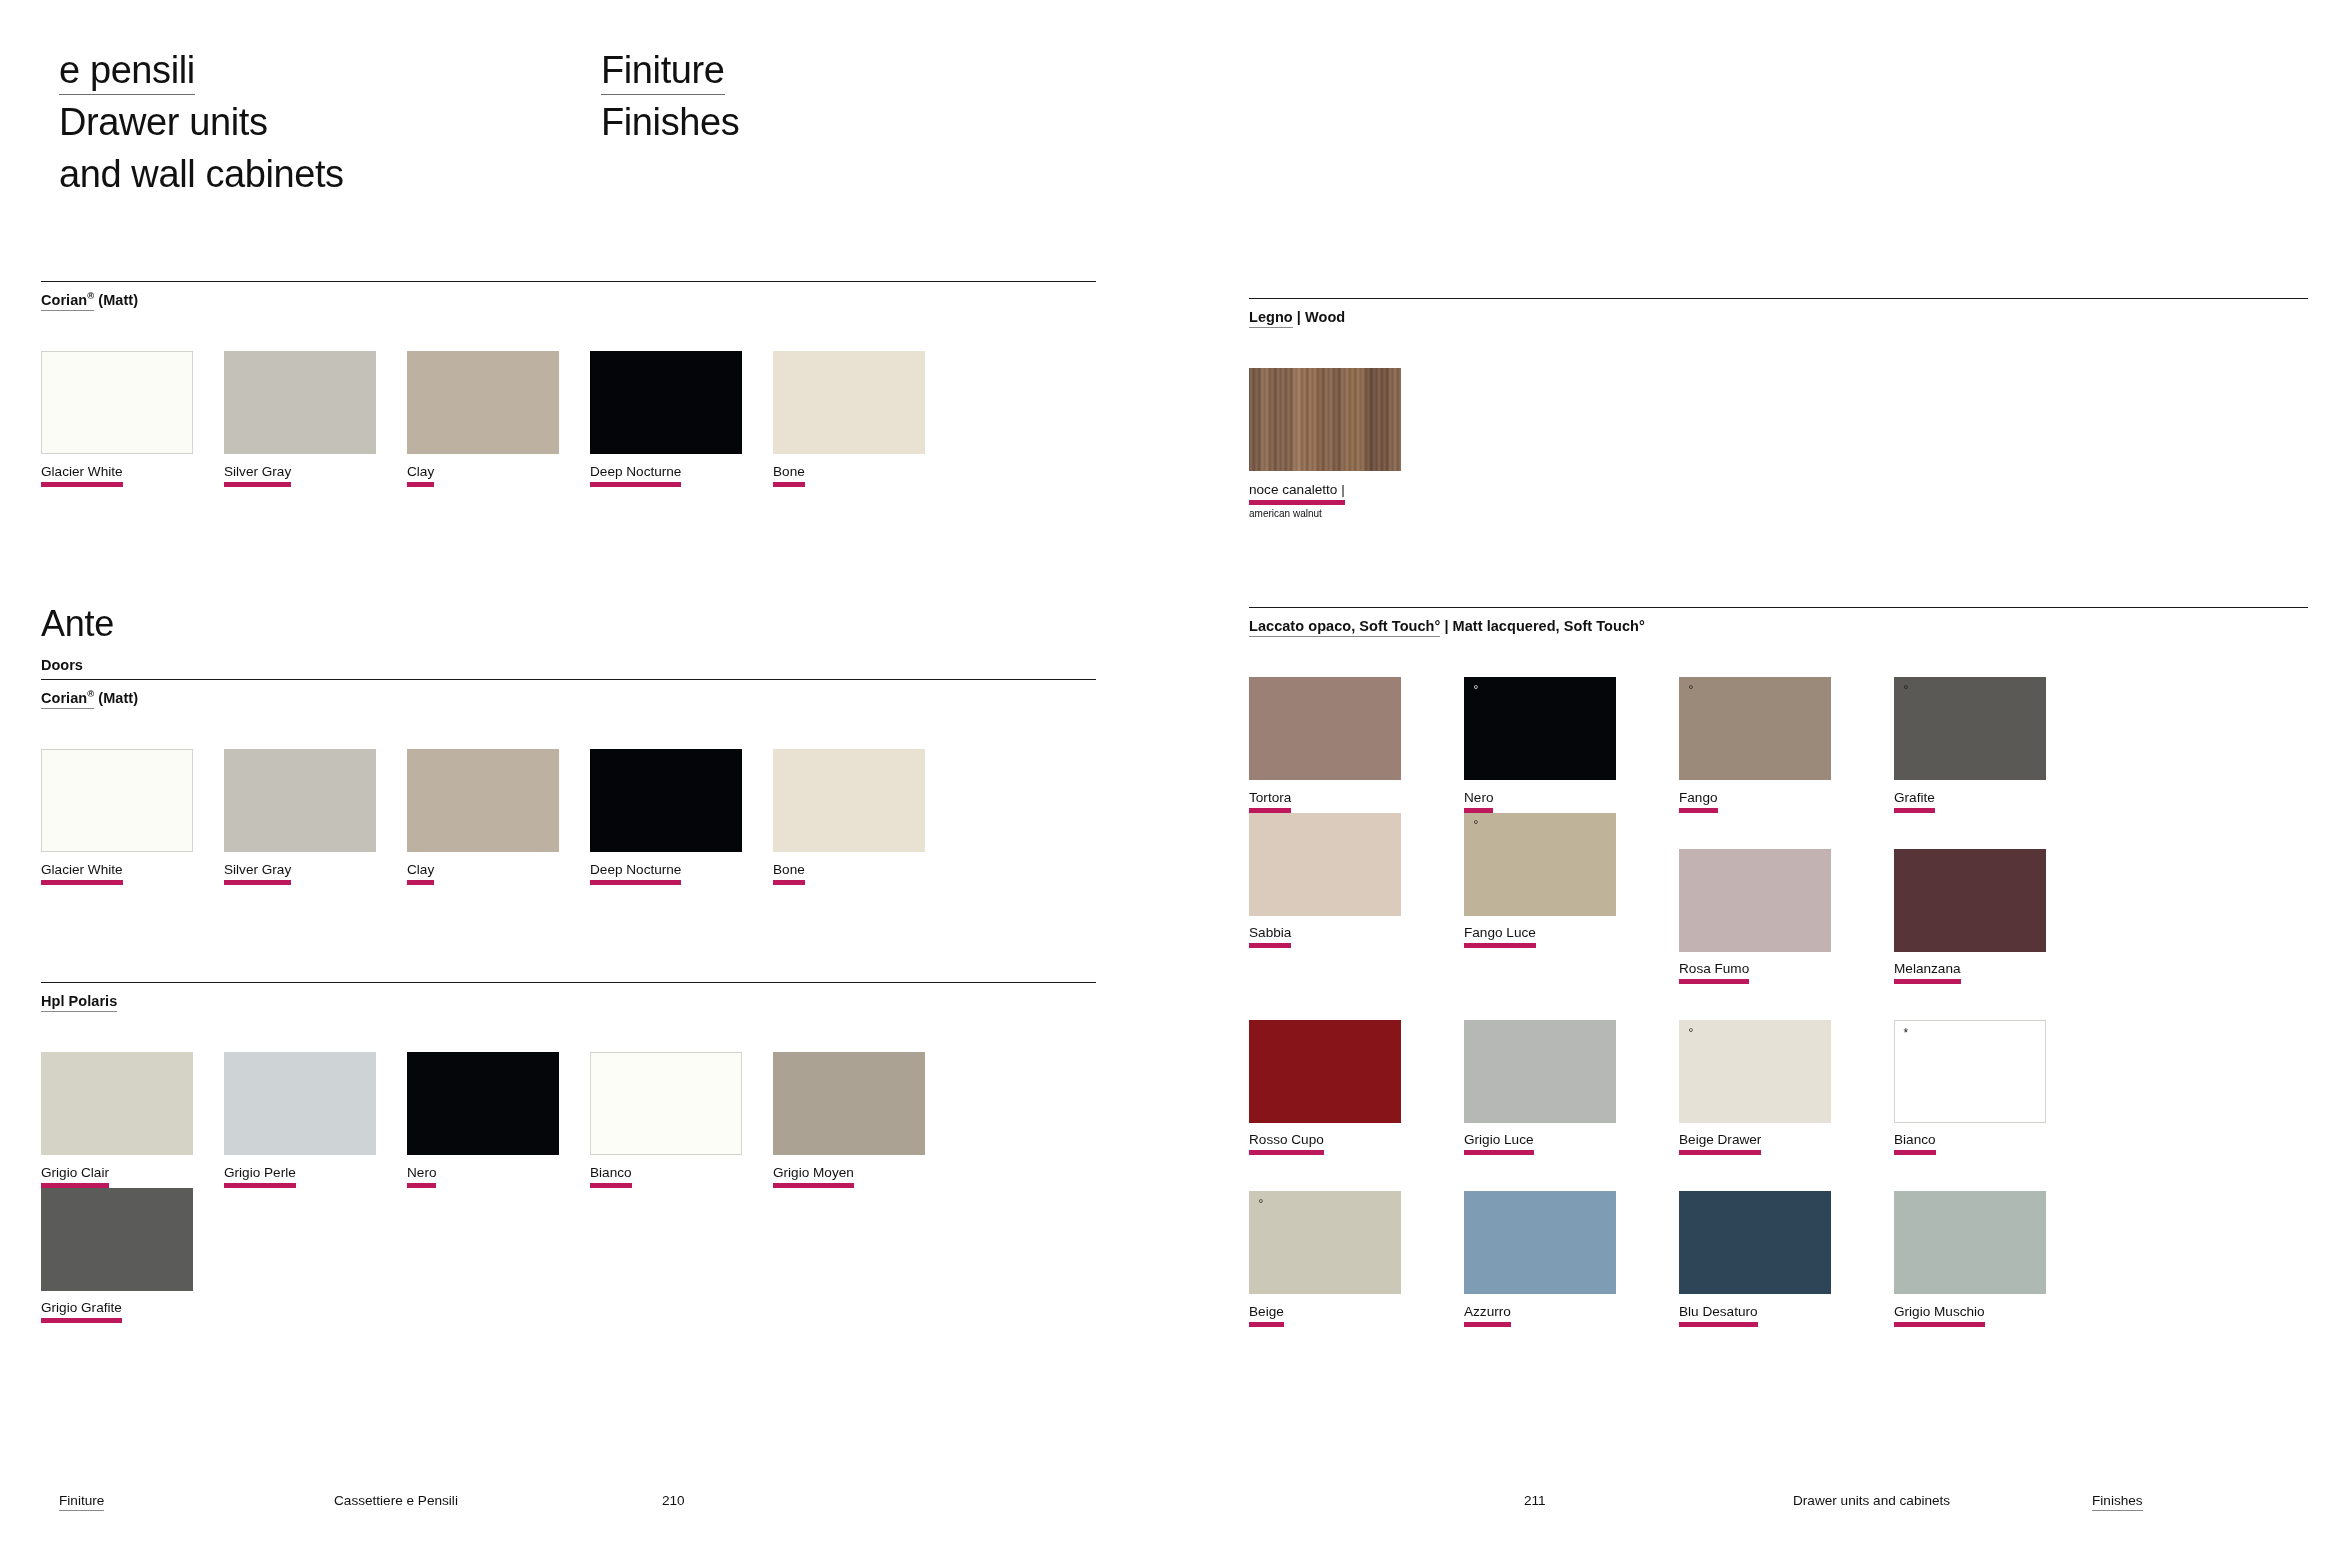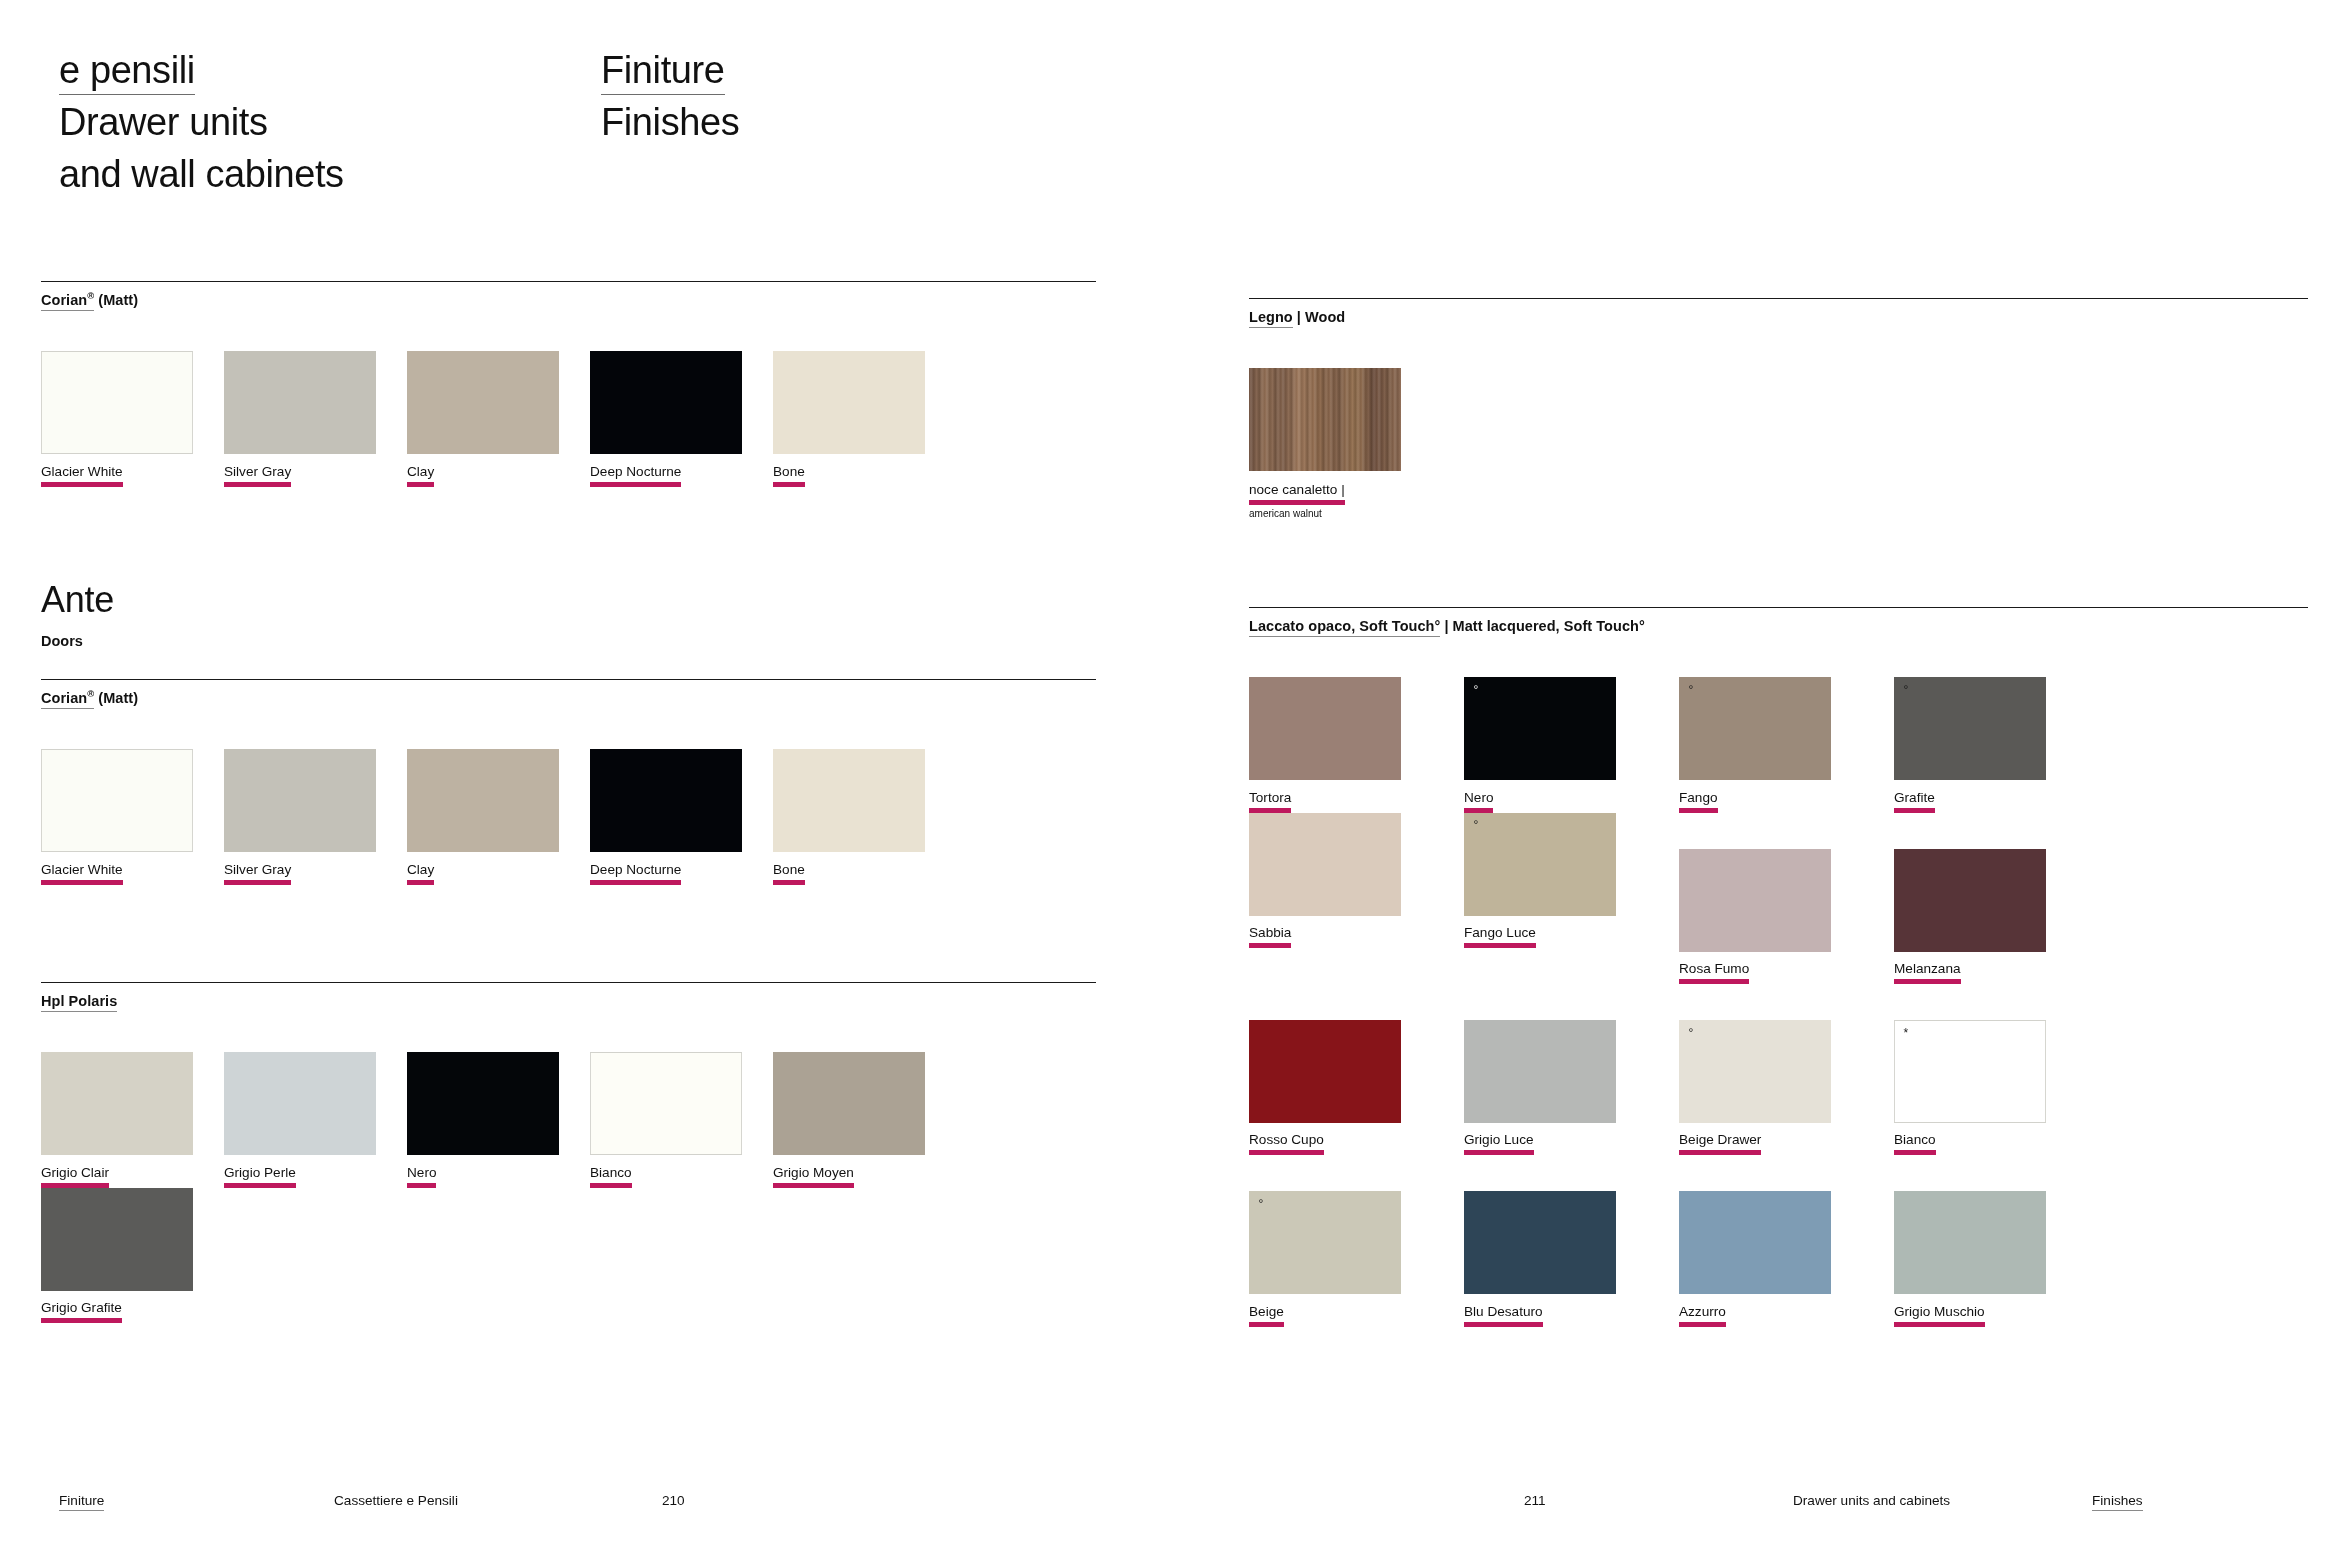--- a/index.html
+++ b/index.html
@@ -91,20 +91,21 @@
     vertical-align: super;
     line-height: 0;
   }
 
   
   .big-head {
     font-size: 36px;
     font-weight: 400;
     letter-spacing: -0.3px;
     line-height: 41px;
+    margin-top: 24px;
   }
   .big-sub {
     font-size: 14.5px;
     font-weight: 700;
     margin-top: 13px;
     line-height: 17px;
   }
 
   
   .swatch-row {
@@ -375,26 +376,26 @@
             </div>
             <div><span class="sw-name">Bianco</span></div>
           </div>
           <div class="swatch-cell wide" style="margin-top: 36px;">
             <div class="swatch" style="background: rgb(203, 200, 183);">
               <span class="mark dark">°</span>
             </div>
             <div><span class="sw-name">Beige</span></div>
           </div>
           <div class="swatch-cell wide" style="margin-top: 36px;">
+            <div class="swatch" style="background: rgb(126, 156, 180);"></div>
+            <div><span class="sw-name">Azzurro</span></div>
+          </div>
+          <div class="swatch-cell wide" style="margin-top: 36px;">
             <div class="swatch" style="background: rgb(46, 69, 87);"></div>
             <div><span class="sw-name">Blu Desaturo</span></div>
-          </div>
-          <div class="swatch-cell wide" style="margin-top: 36px;">
-            <div class="swatch" style="background: rgb(126, 156, 180);"></div>
-            <div><span class="sw-name">Azzurro</span></div>
           </div>
           <div class="swatch-cell wide" style="margin-top: 36px;">
             <div class="swatch" style="background: rgb(174, 185, 180);"></div>
             <div><span class="sw-name">Grigio Muschio</span></div>
           </div>
         </div>
     </div>
 
   </div>
 

